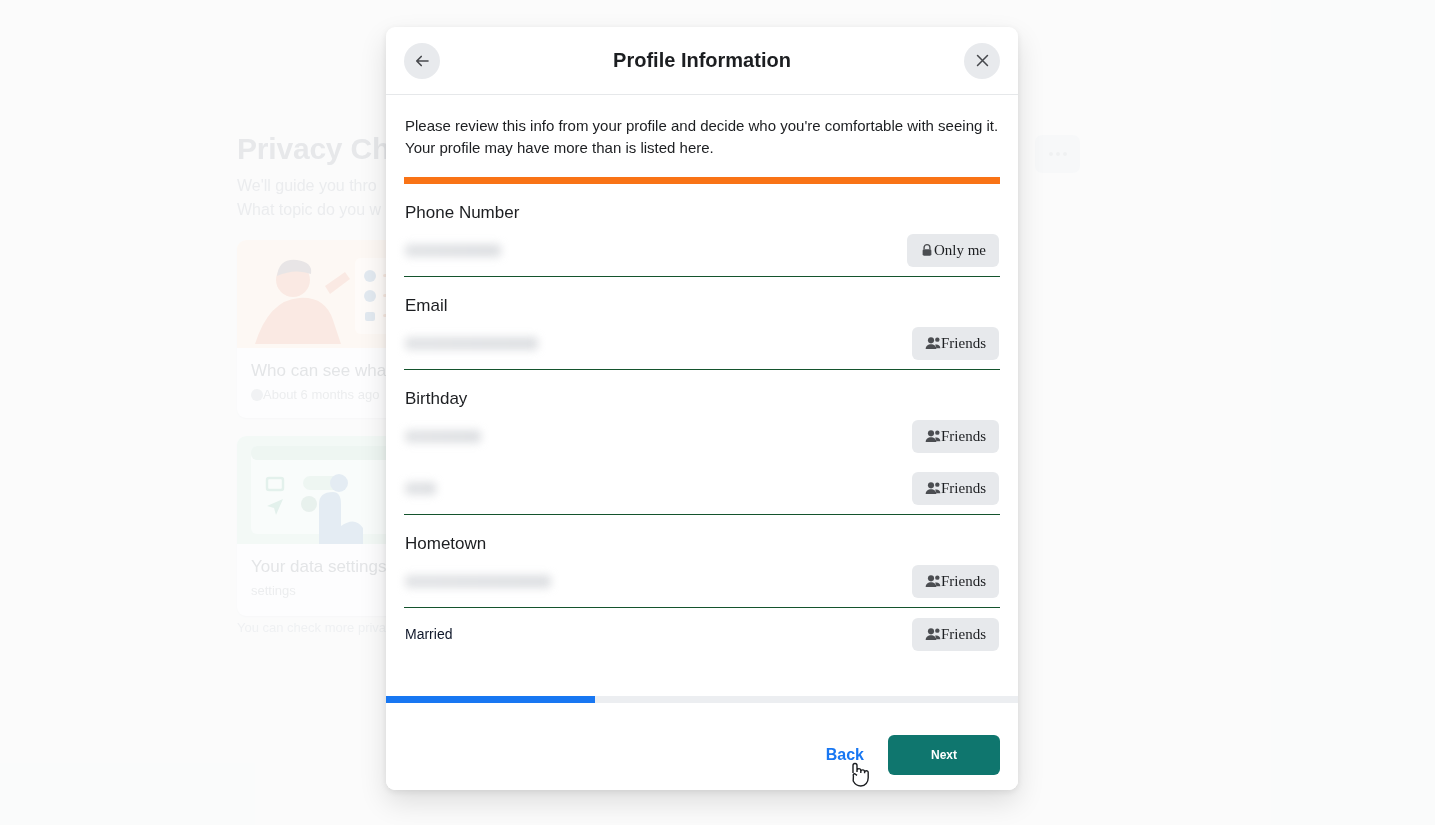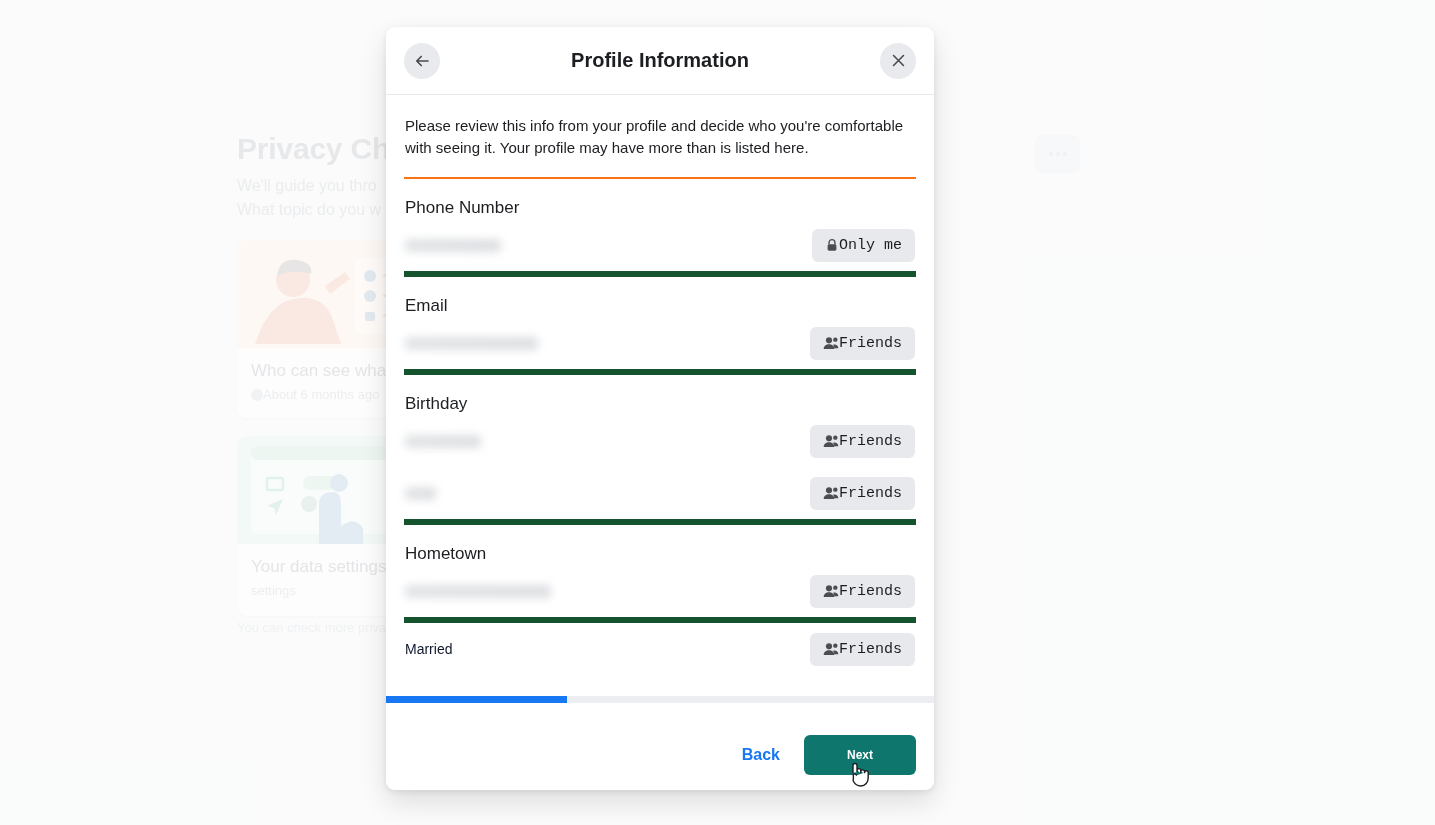--- a/index.html
+++ b/index.html
@@ -122,21 +122,21 @@
   #overlay {
     position: absolute;
     inset: 0;
     background: rgba(255,255,255,0.55);
   }
 
   #modal {
     position: absolute;
     left: 386px;
     top: 27px;
-    width: 548px;
+    width: 632px;
     height: 763px;
     background: #ffffff;
     border-radius: 9px;
     box-shadow: 0 12px 28px rgba(0,0,0,0.12), 0 2px 6px rgba(0,0,0,0.08);
     display: flex;
     flex-direction: column;
     overflow: hidden;
   }
 
   #modal-header {
@@ -173,32 +173,32 @@
     overflow: hidden;
     padding: 0 18px;
     position: relative;
   }
 
   #intro {
     font-size: 15px;
     color: #1c1e21;
     line-height: 1.47;
     padding: 20px 1px 18px;
-    border-bottom: 2px solid #f97316;
+    border-bottom: 7px solid #f97316;
   }
 
   .section { }
   .section-title {
     font-size: 17px;
     color: #1c1e21;
     padding: 18px 1px 0;
     line-height: 1.3;
   }
   .section-rows { }
-  .section.bordered { border-bottom: 6px solid #14532d; }
+  .section.bordered { border-bottom: 1px solid #14532d; }
 
   .row {
     min-height: 52px;
     display: flex;
     align-items: center;
     justify-content: space-between;
     gap: 12px;
     padding: 6px 1px;
   }
   .row-value {
@@ -221,21 +221,21 @@
     flex: none;
     height: 33px;
     border-radius: 6px;
     background: #e7e9ec;
     border: none;
     display: inline-flex;
     align-items: center;
     padding: 0 13px;
     font-size: 15px;
     color: #1c1e21;
-    font-family: Liberation Mono, monospace;
+    font-family: Liberation Serif, serif;
     cursor: pointer;
   }
   .pill svg { display: block; flex: none; }
 
   #progress-track {
     position: absolute;
     left: 0;
     bottom: 0;
     width: 100%;
     height: 7px;

